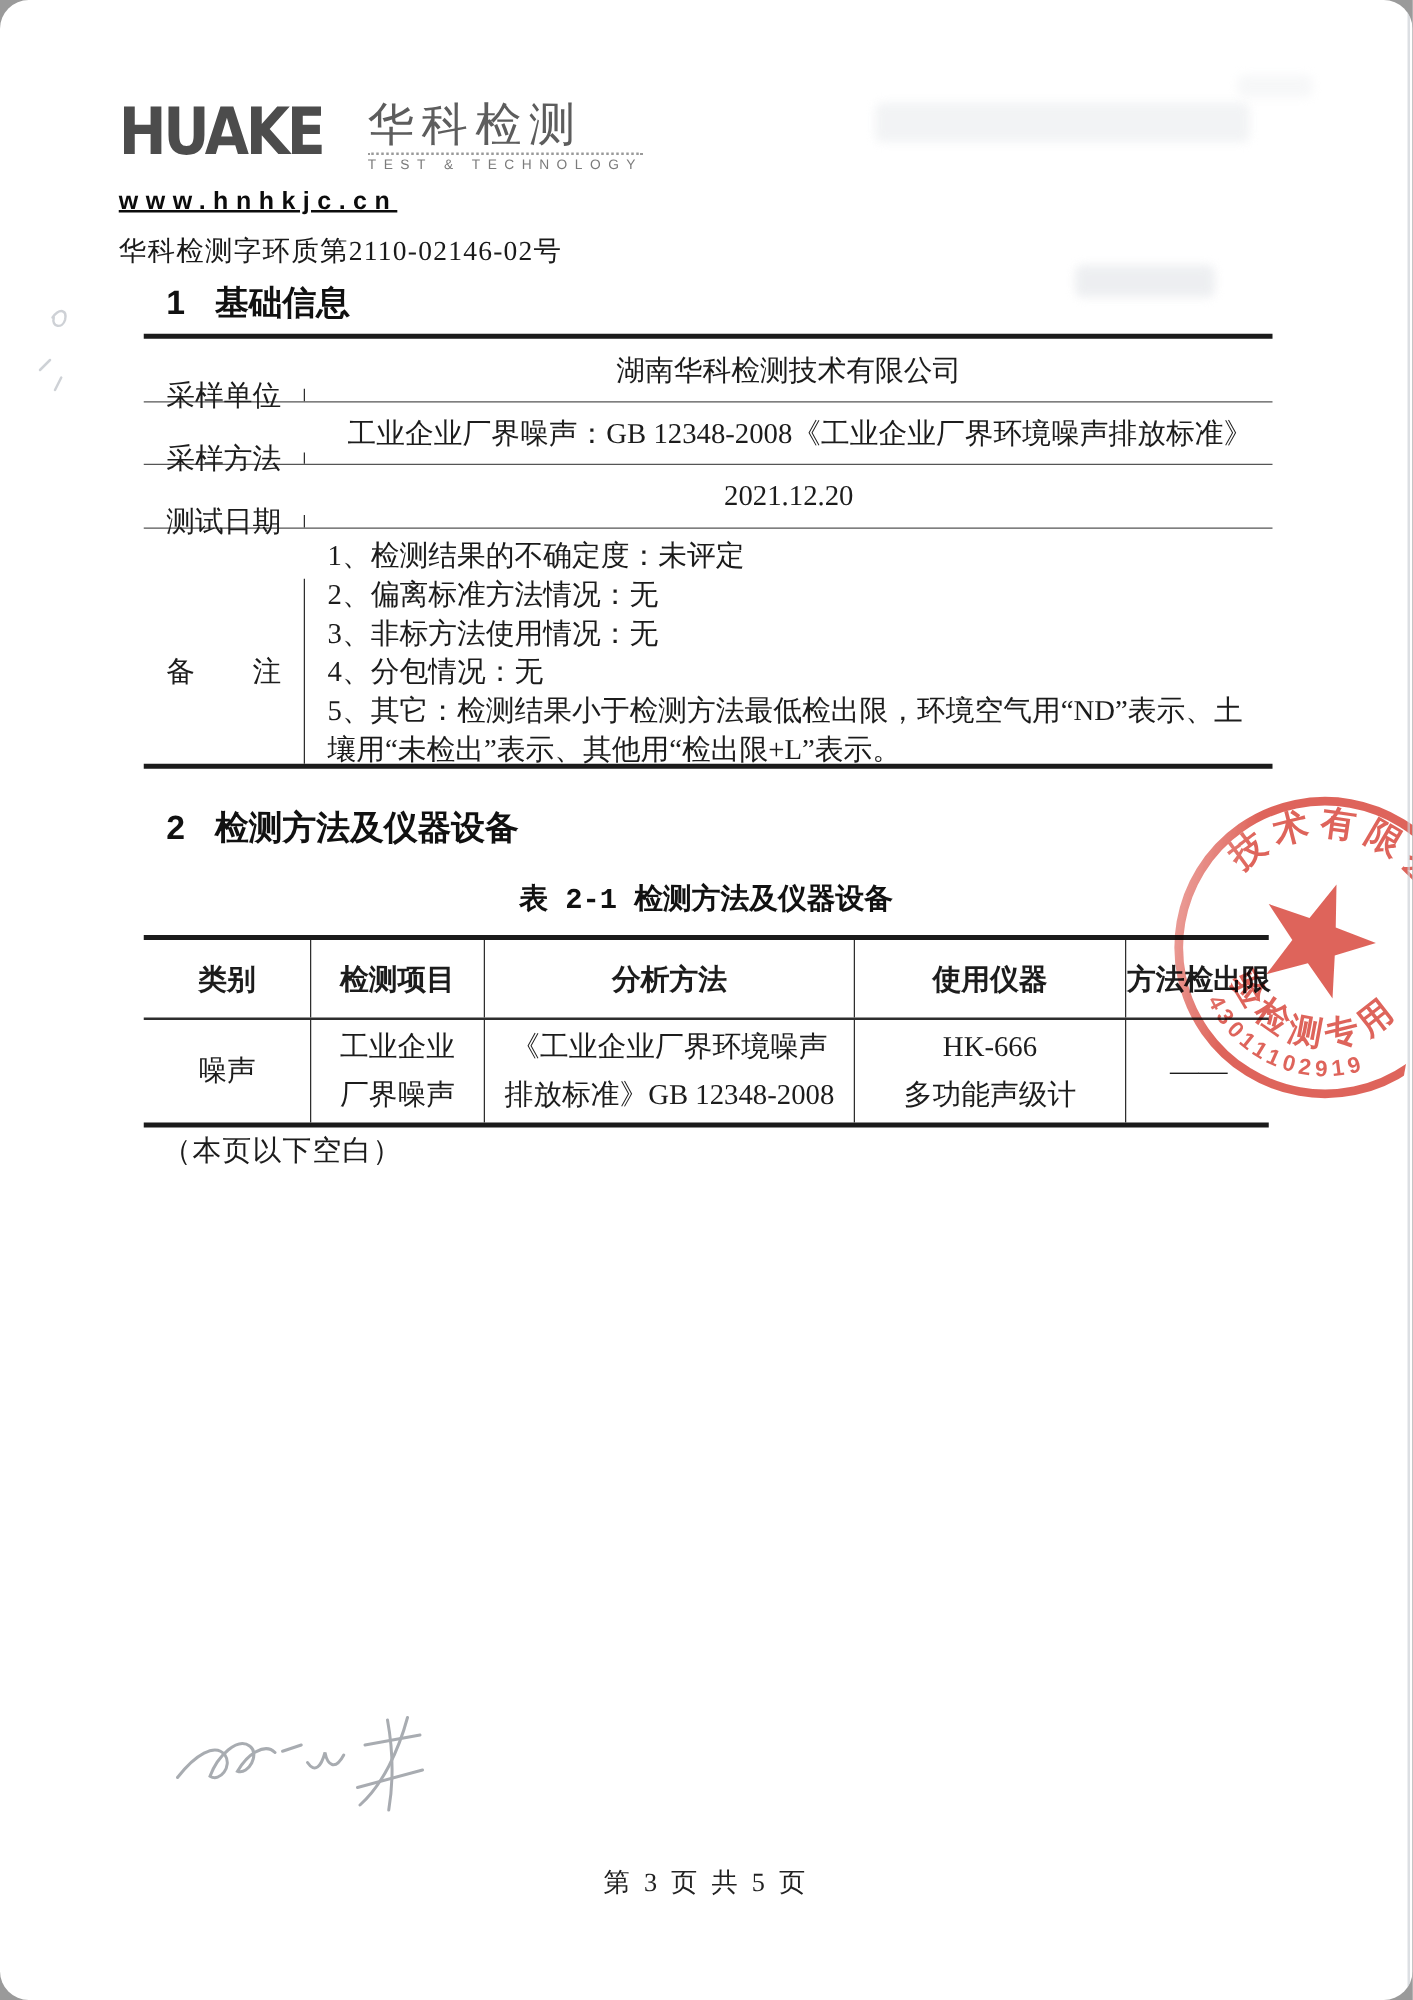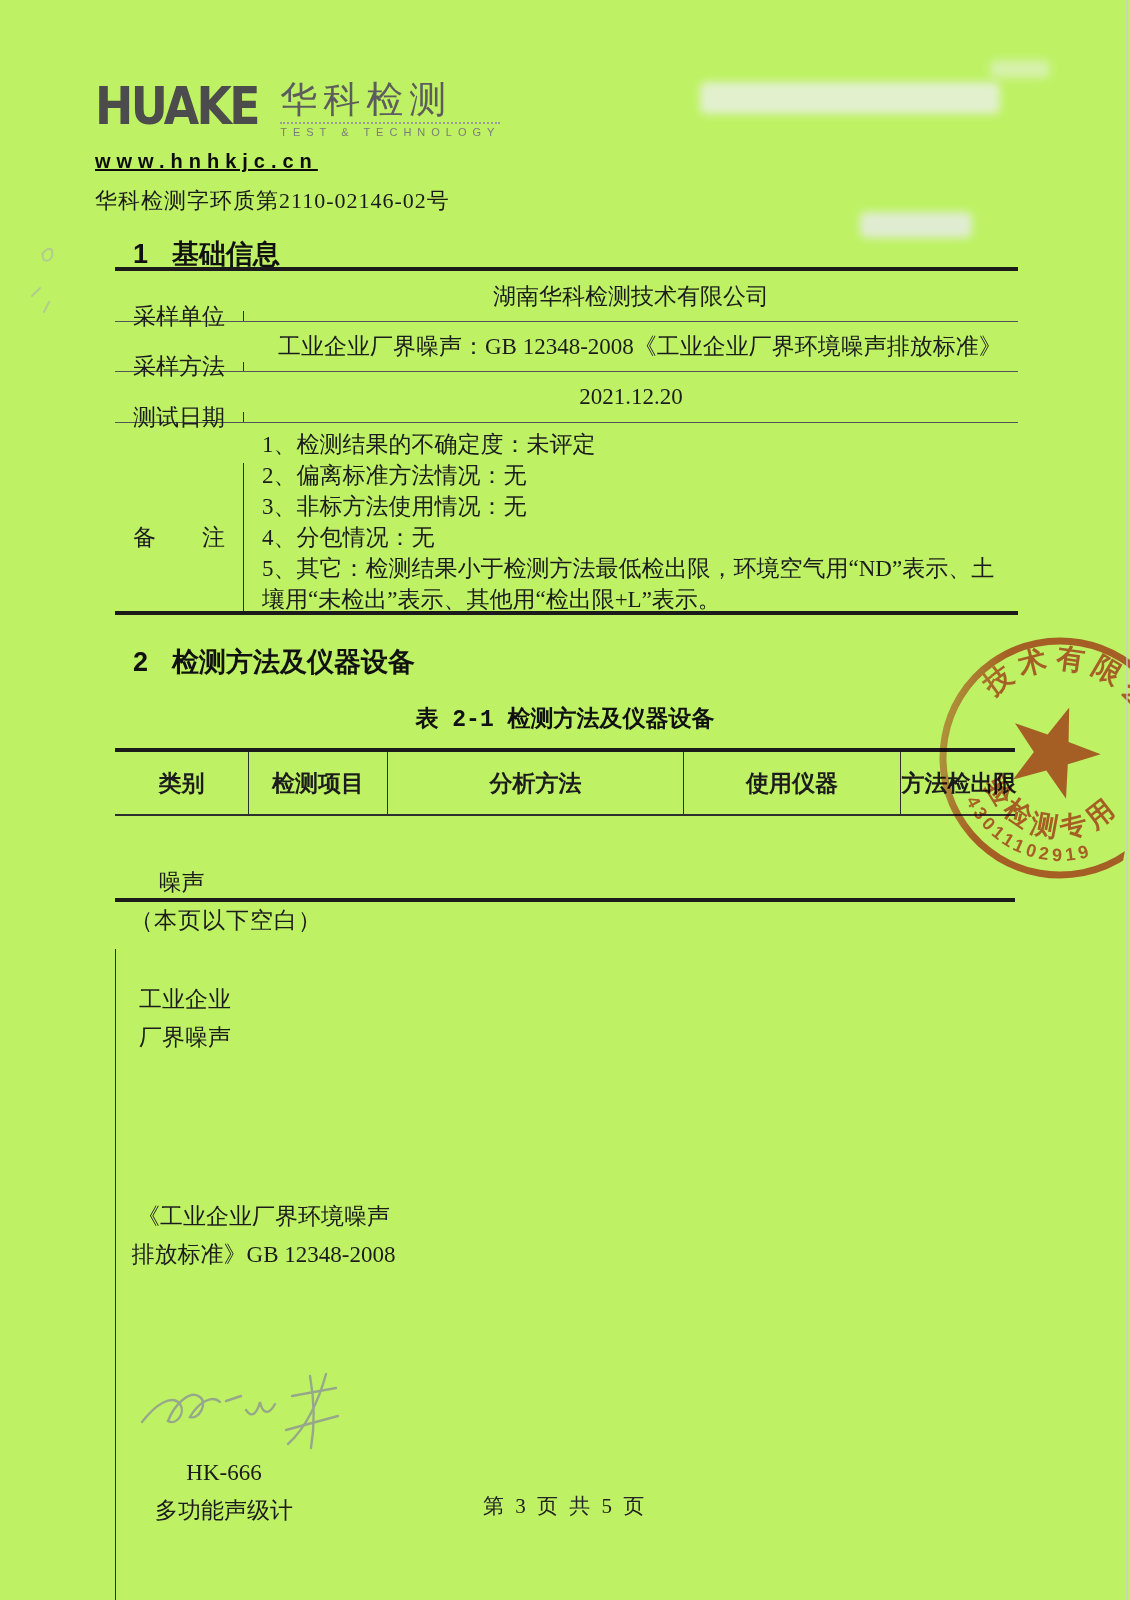--- a/index.html
+++ b/index.html
@@ -1,34 +1,35 @@
 <!DOCTYPE html>
 <html><head>
 <meta charset="utf-8">
 <style>
   html,body{margin:0;padding:0;background:#9a9a9a;}
   .page{
     position:relative;
     width:1130px;height:1600px;
     margin:0 auto;
-    background:#bef264;
+    background:#ffffff;
     overflow:hidden;
     font-family:"Liberation Serif","DejaVu Serif",serif;
     color:#1c1c1c;
+    border-radius:23px;
   }
   
   .hdr{position:absolute;left:95px;top:80px;}
   .logo-row{display:flex;align-items:flex-start;}
   .logo-en{
     font-family:"DejaVu Sans","Liberation Sans",sans-serif;
     font-weight:bold;font-size:52px;line-height:52px;
     letter-spacing:-3px;color:#4c4c4c;
     transform:scaleX(.88);transform-origin:left top;
   }
-  .logo-cnblk{}
+  .logo-cnblk{margin-left:14px;}
   .logo-cn{
     font-family:"Liberation Sans","DejaVu Sans",sans-serif;
     font-size:37px;line-height:40px;letter-spacing:6px;color:#5d5d5d;font-weight:500;
   }
   .logo-tag{
     font-family:"Liberation Sans","DejaVu Sans",sans-serif;
     font-size:11px;letter-spacing:6px;color:#7b7b7b;
     border-top:2px dotted #9a9a9a;padding-top:2px;margin-top:2px;
   }
   .site{
@@ -71,21 +72,21 @@
   .remark-lines{flex:1;padding:6px 16px 4px 18px;line-height:31px;}
 
   
   .t2{
     position:absolute;left:115px;top:748px;width:900px;
     border-top:4px solid #1b1b1b;border-bottom:4px solid #1b1b1b;
     font-size:23px;
   }
   .t2 .hrow{display:flex;height:62px;border-bottom:2px solid #2e2e2e;
     font-family:"Liberation Sans","DejaVu Sans",sans-serif;font-weight:bold;}
-  .t2 .drow{display:flex;height:82px;flex-direction:column;}
+  .t2 .drow{display:flex;height:82px;}
   .t2 .c{display:flex;flex-direction:column;align-items:center;justify-content:center;
     text-align:center;border-left:1.5px solid #2e2e2e;line-height:38px;}
   .t2 .c:first-child{border-left:none;}
   .c0{width:133px;flex:0 0 133px;}
   .c1{width:139px;flex:0 0 139px;padding:0 20px;box-sizing:border-box;}
   .c2{width:296px;flex:0 0 296px;padding:16px 10px;box-sizing:border-box;}
   .c3{width:216px;flex:0 0 216px;}
   .c4{width:116px;flex:0 0 116px;}
 
   .blank-note{position:absolute;left:130px;top:905px;font-size:23px;letter-spacing:1px;}
@@ -118,21 +119,21 @@
       <div class="logo-en">HUAKE</div>
       <div class="logo-cnblk">
         <div class="logo-cn">华科检测</div>
         <div class="logo-tag">TEST &amp; TECHNOLOGY</div>
       </div>
     </div>
     <div class="site">www.hnhkjc.cn</div>
     <div class="docnum">华科检测字环质第2110-02146-02号</div>
   </div>
 
-  <div class="sec-head" style="top:224px;margin-top:12px;">
+  <div class="sec-head" style="top:224px;">
     <span class="num">1</span><span>基础信息</span>
   </div>
 
   <div class="t1">
     <div class="row r-h50">
       <div class="lbl">采样单位</div>
       <div class="val center">湖南华科检测技术有限公司</div>
     </div>
     <div class="row r-h49">
       <div class="lbl">采样方法</div>

